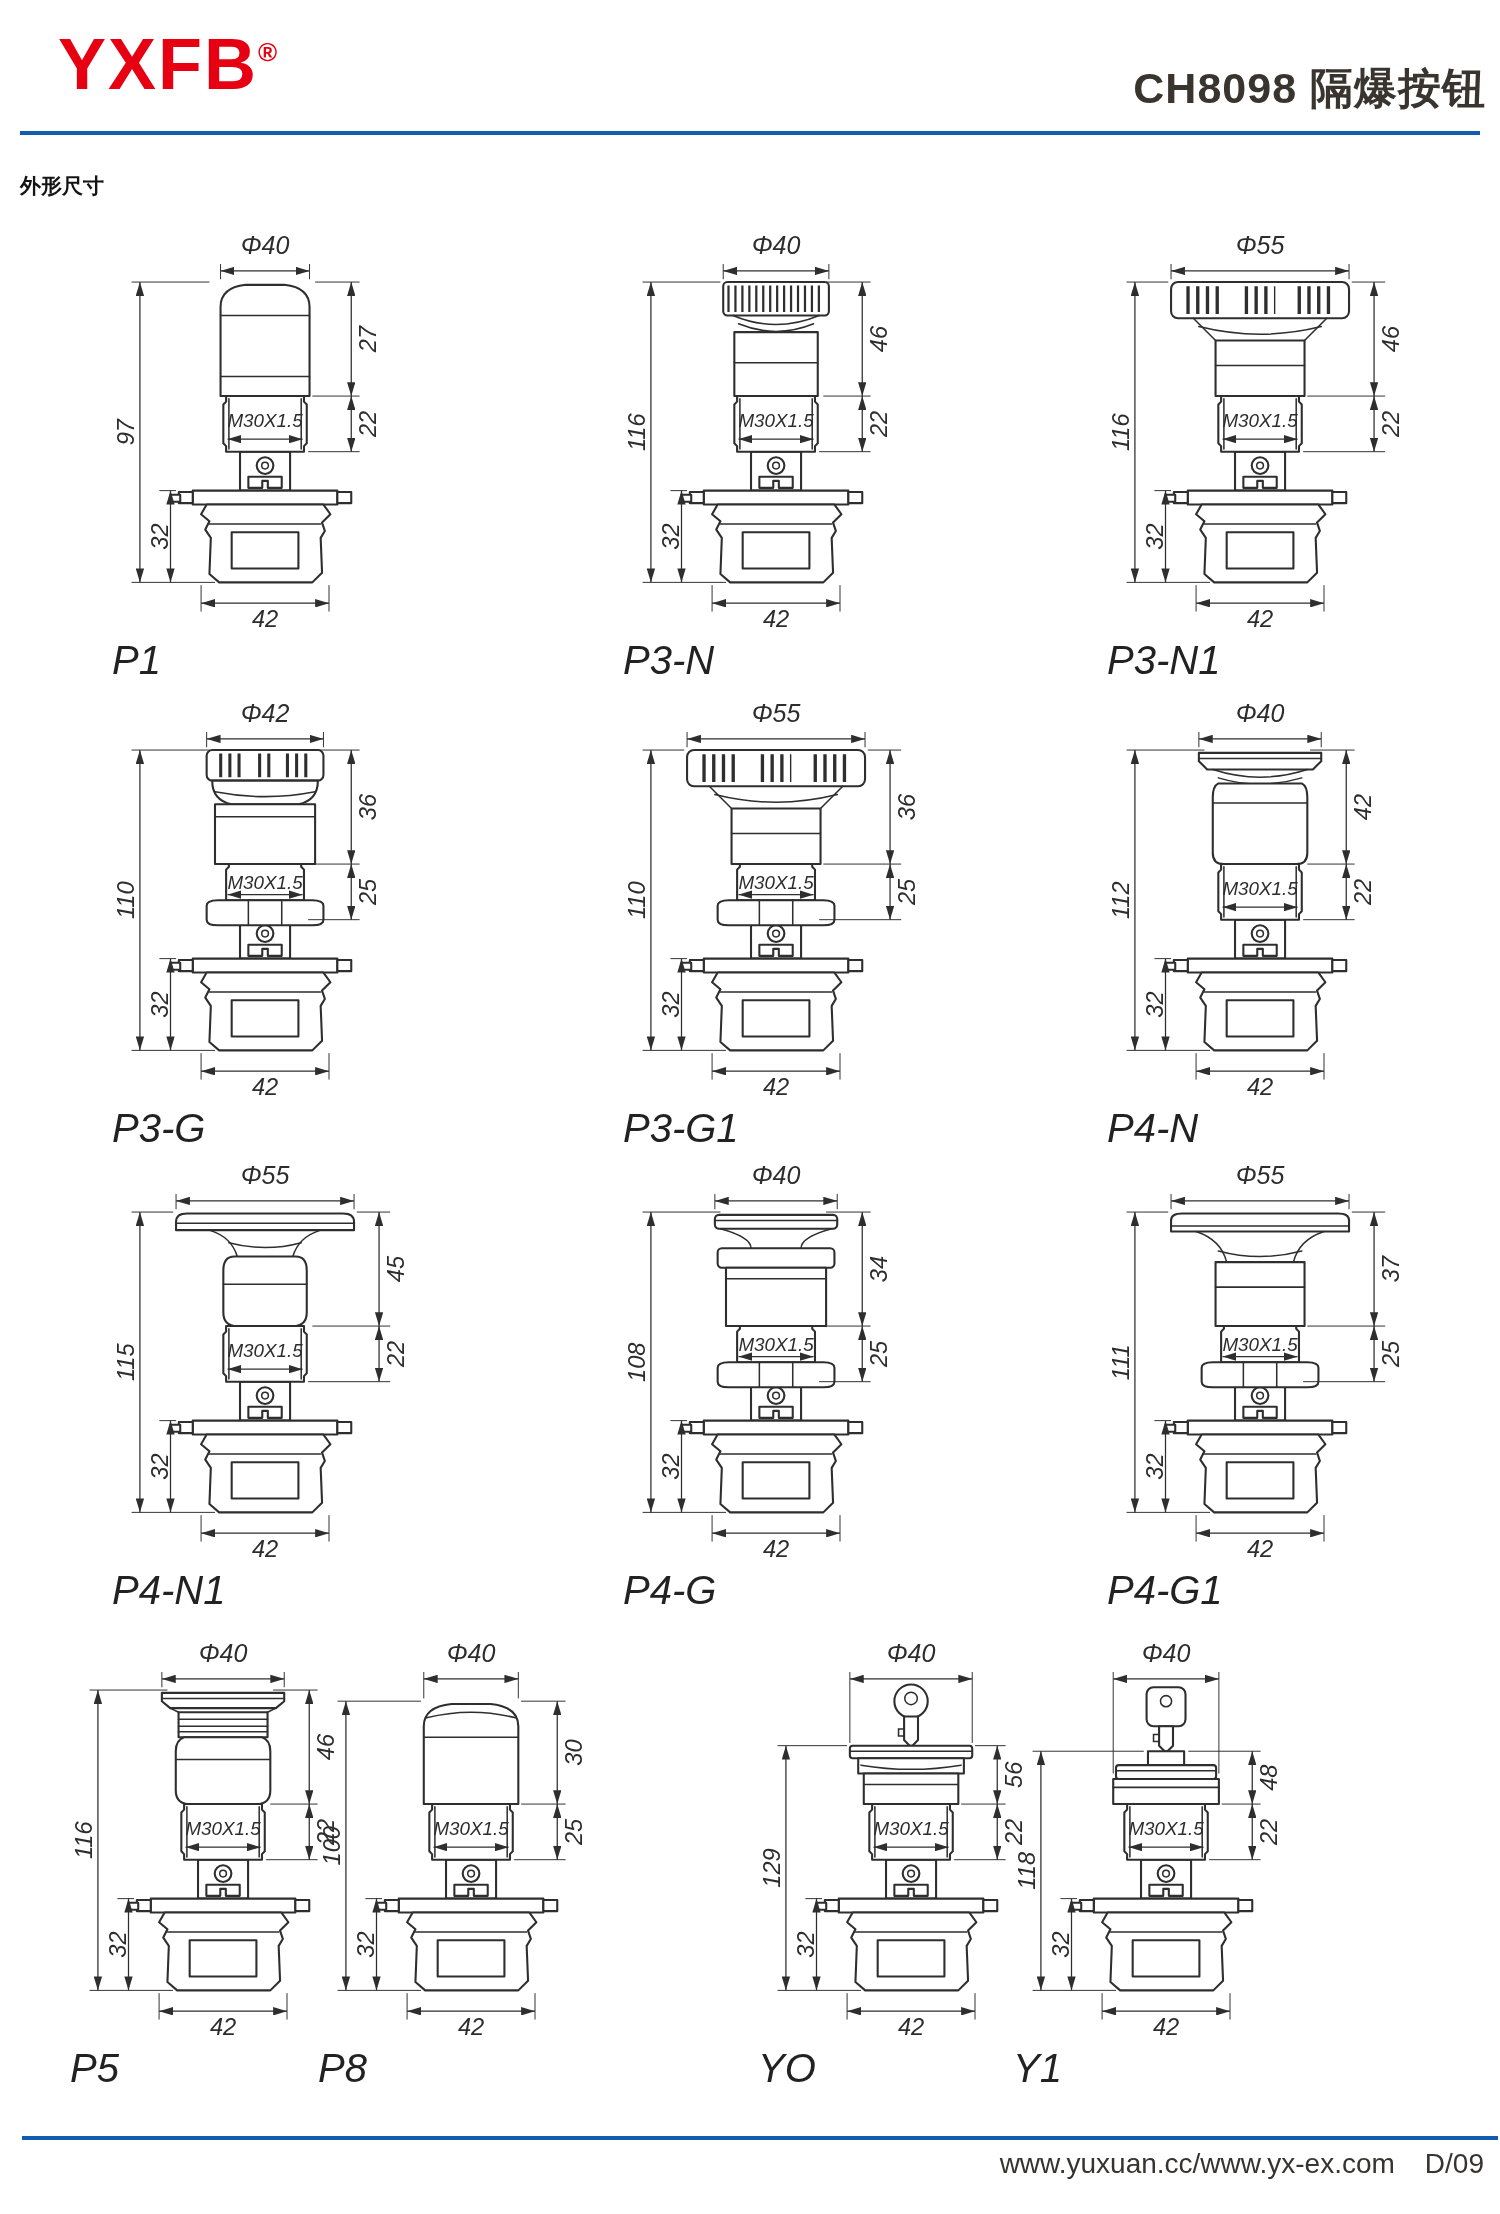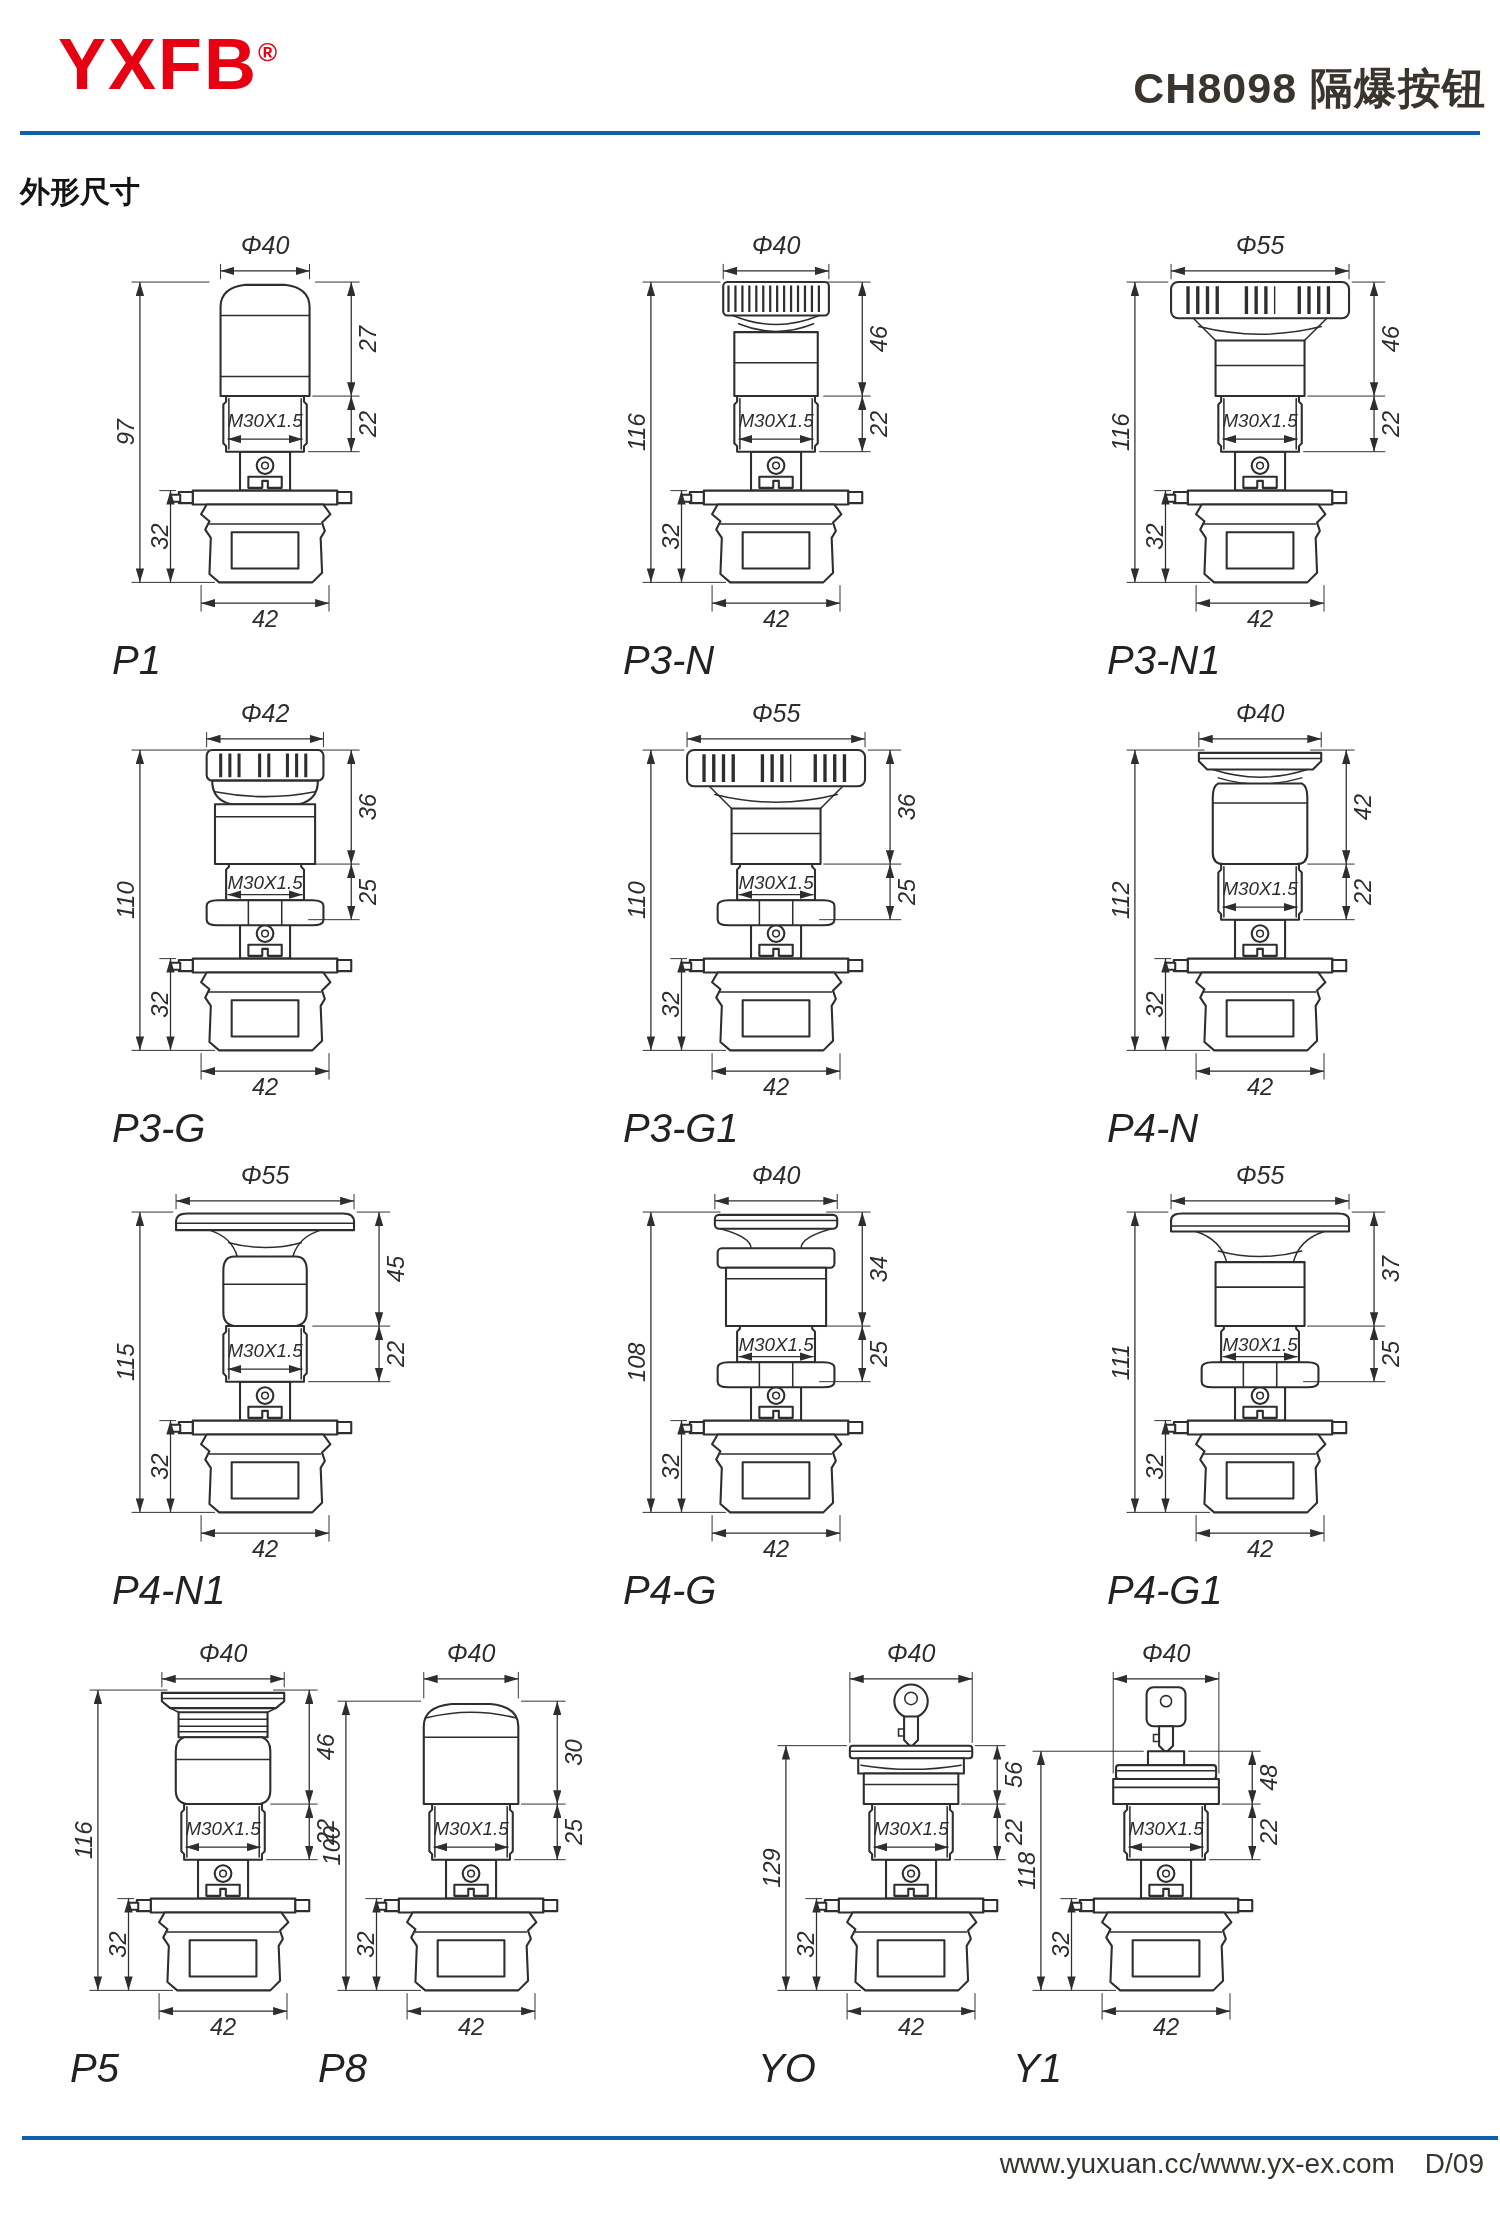--- a/index.html
+++ b/index.html
@@ -9,21 +9,21 @@
 
   
   .logo{position:absolute;left:58px;top:28px;font-size:72px;font-weight:bold;
         color:#e60012;letter-spacing:2px;line-height:1;}
   .reg{font-size:26px;font-weight:bold;vertical-align:28px;letter-spacing:0;}
   .page-title{position:absolute;right:14px;top:52px;font-size:43px;font-weight:bold;
         color:#39342e;letter-spacing:1px;margin-top:8px;}
   .rule{position:absolute;height:4px;background:#0f5eb0;}
   .rule.top{left:20px;top:131px;width:1460px;}
   .rule.bottom{left:22px;top:2136px;width:1476px;}
-  .section-title{position:absolute;left:20px;top:172px;font-size:30px;font-weight:bold;color:#141414;}
+  .section-title{position:absolute;left:20px;top:172px;font-size:21px;font-weight:bold;color:#141414;}
 
   
   .footer-text{position:absolute;right:16px;top:2148px;font-size:28px;color:#37332e;}
   .footer-text .pg{margin-left:30px;}
 
   
   .fig{position:absolute;width:320px;text-align:left;font-style:italic;}
   .fig svg{display:block;width:320px;height:406px;}
   .caption{font-size:40px;color:#222;margin-top:0px;}
 

